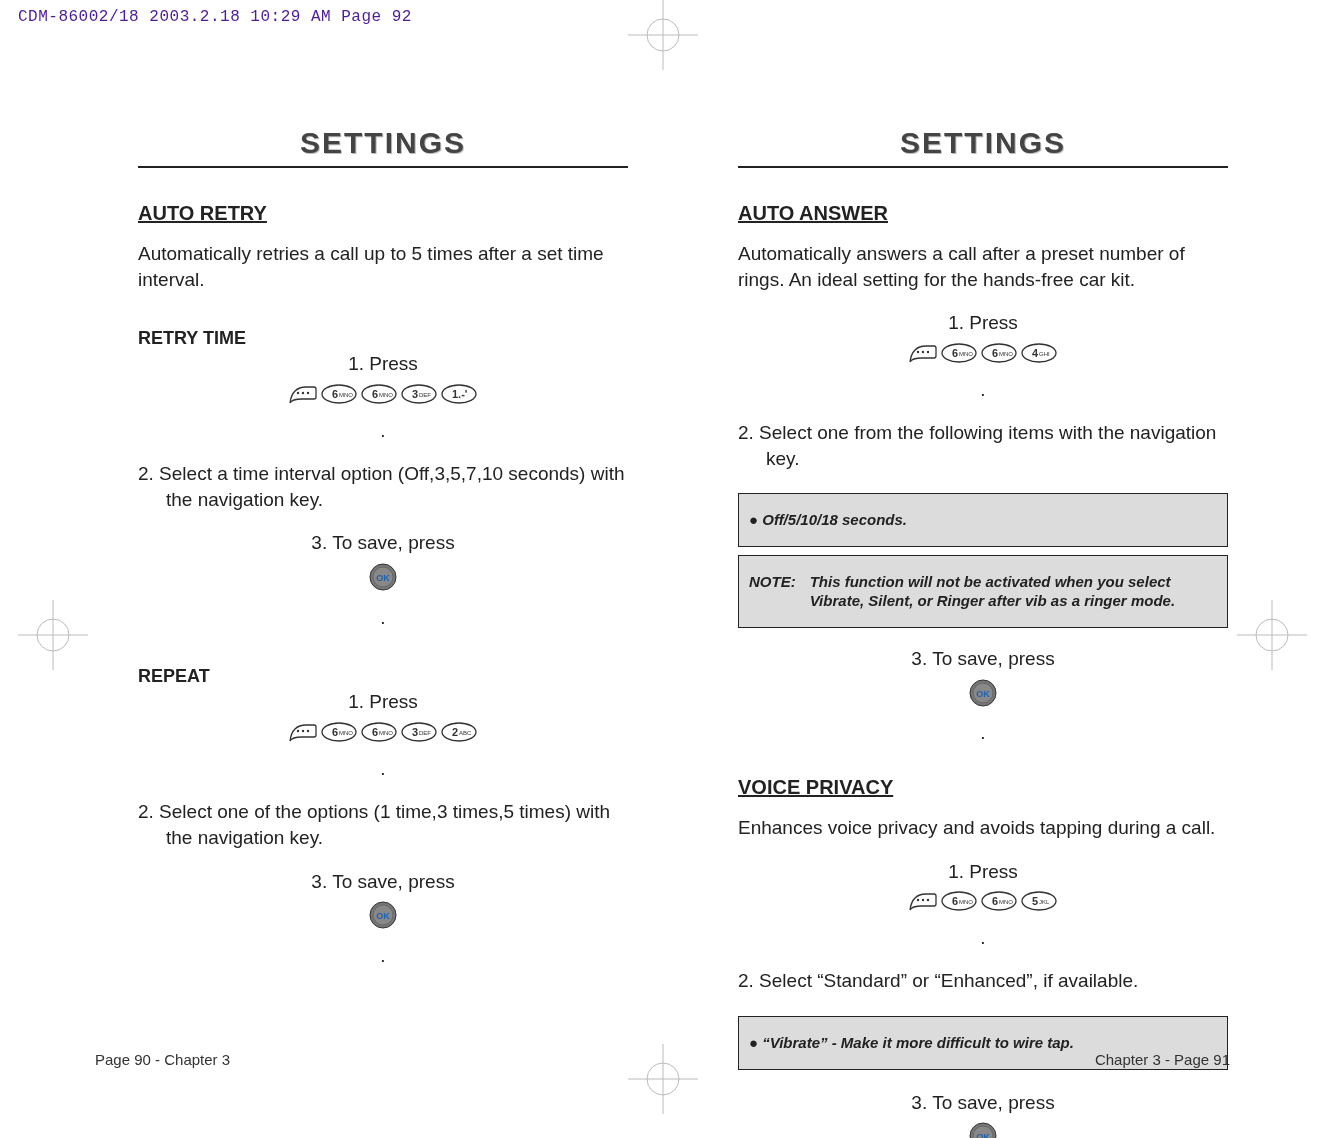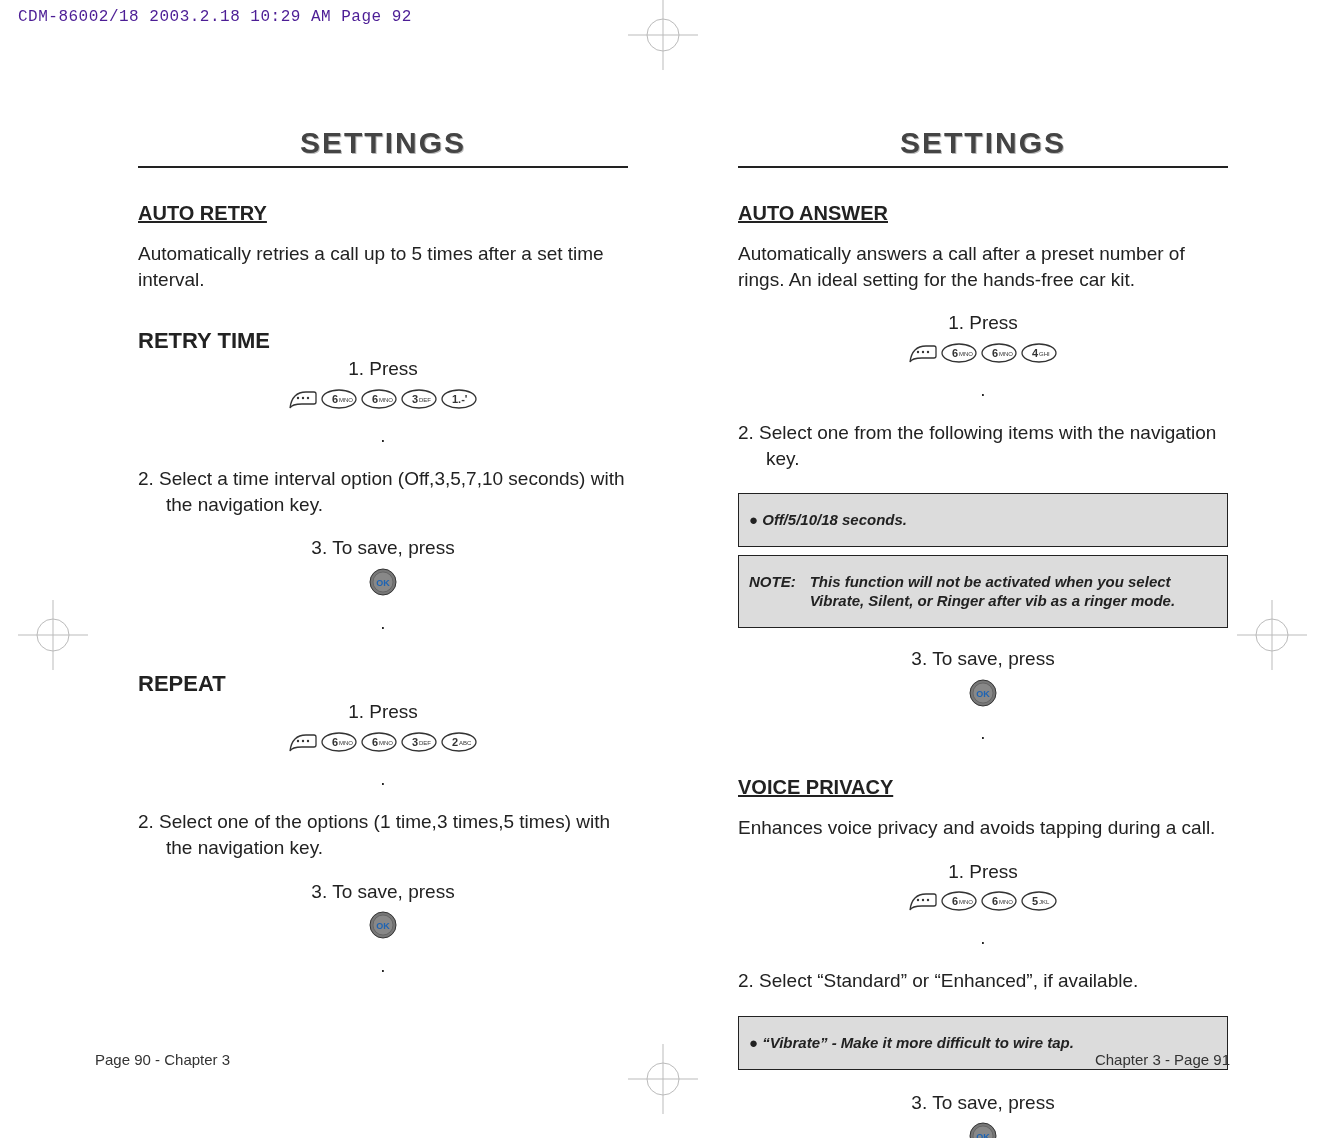--- a/index.html
+++ b/index.html
@@ -64,21 +64,21 @@
     padding-bottom: 6px;
     margin-bottom: 28px;
   }
   h2 {
     font-size: 20px;
     font-weight: bold;
     text-decoration: underline;
     margin: 6px 0 16px 0;
   }
   h3 {
-    font-size: 22px;
+    font-size: 18px;
     font-weight: bold;
     margin: 18px 0 2px 0;
   }
   p, .row, .step {
     font-size: 19px;
     line-height: 1.35;
     margin: 0 0 18px 0;
   }
   .step {
     display: flex;

